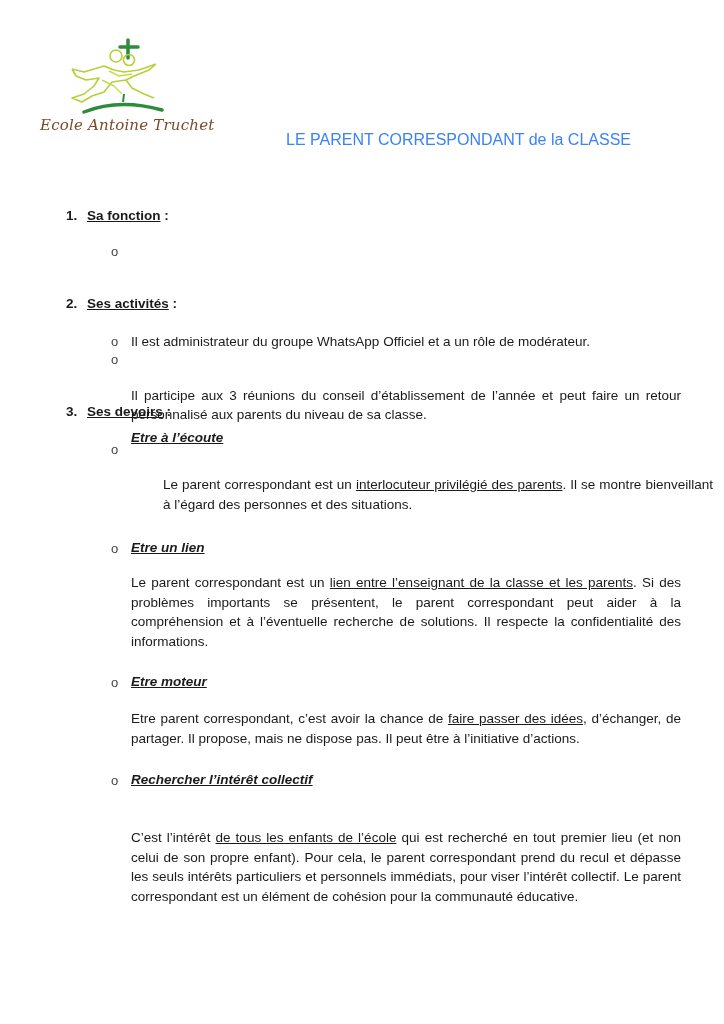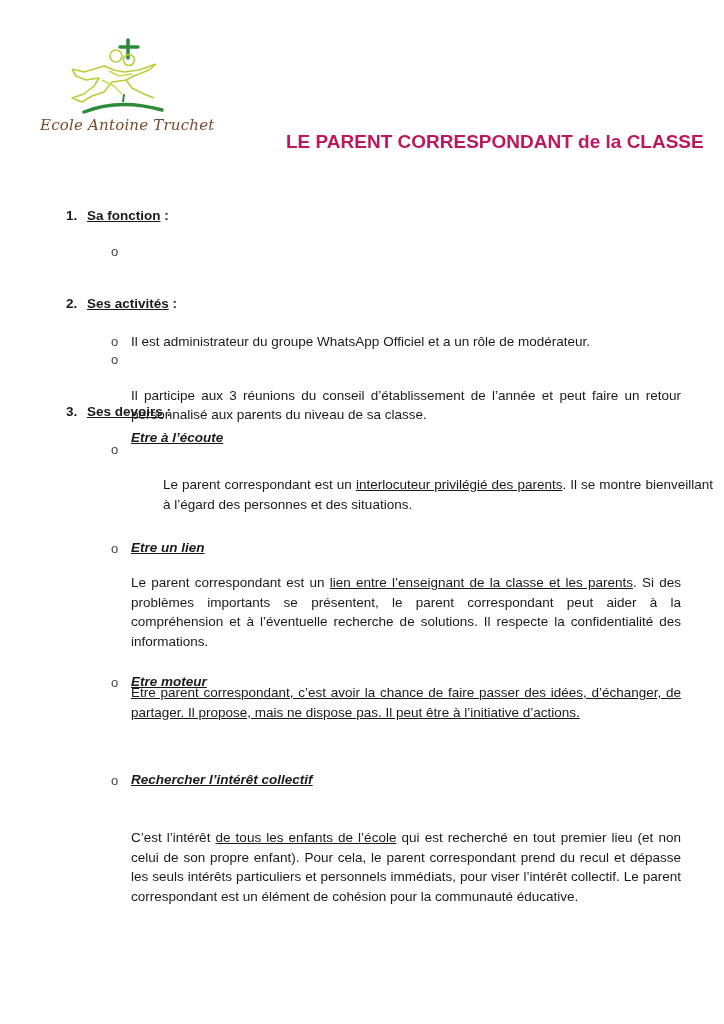--- a/index.html
+++ b/index.html
@@ -3,21 +3,21 @@
   <meta charset="utf-8">
   <style>
     html, body { margin: 0; padding: 0; background: #ffffff; }
     body { width: 724px; height: 1024px; position: relative; overflow: hidden;
            font-family: "Liberation Sans", "DejaVu Sans", sans-serif; color: #1a1a1a; }
     .page { position: absolute; left: 0; top: 0; width: 724px; height: 1000px; }
     .logo { position: absolute; left: 40px; top: 36px; width: 150px; height: 105px; }
     .logo svg { position: absolute; left: 24px; top: 0; }
     .logo-text { position: absolute; left: 0; top: 80px; font-family: "DejaVu Serif", serif;
                  font-style: italic; font-size: 15px; color: #7a4a2a; letter-spacing: 0.2px; white-space: nowrap; }
-    .title { position: absolute; left: 286px; top: 131px; font-size: 19px; font-weight: bold; color: #be185d; white-space: nowrap; }
+    .title { position: absolute; left: 286px; top: 131px; font-size: 16px; font-weight: normal; color: #3b82f6; white-space: nowrap; }
     .sec { position: absolute; left: 66px; font-size: 13.5px; font-weight: bold; white-space: nowrap; }
     .sec .num { display: inline-block; width: 21px; }
     .sec .lbl { text-decoration: underline; }
     .bullet { position: absolute; left: 111px; font-size: 13px; color: #444; }
     .item { position: absolute; left: 131px; width: 550px; font-size: 13.5px; line-height: 19px; text-align: justify; }
     .sub { position: absolute; left: 131px; font-size: 13.5px; font-weight: bold; font-style: italic; text-decoration: underline; white-space: nowrap; }
     .para { position: absolute; left: 131px; width: 550px; font-size: 13.5px; line-height: 19.5px; text-align: justify; }
     .u { text-decoration: underline; }
   </style>
 </head>
@@ -69,21 +69,21 @@
   </div>
 
   <div class="bullet" style="top:541px;">o</div>
   <div class="sub" style="top:540px;">Etre un lien</div>
   <div class="para" style="top:573px;">
     <span>Le parent correspondant est un </span><span class="u">lien entre l’enseignant de la classe et les parents</span><span>. Si des problèmes importants se présentent, le parent correspondant peut aider à la compréhension et à l’éventuelle recherche de solutions. Il respecte la confidentialité des informations.</span>
   </div>
 
   <div class="bullet" style="top:675px;">o</div>
   <div class="sub" style="top:674px;">Etre moteur</div>
-  <div class="para" style="top:683px;text-decoration:underline;">
+  <div class="para" style="top:709px;">
     <span>Etre parent correspondant, c’est avoir la chance de </span><span class="u">faire passer des idées</span><span>, d’échanger, de partager. Il propose, mais ne dispose pas. Il peut être à l’initiative d’actions.</span>
   </div>
 
   <div class="bullet" style="top:773px;">o</div>
   <div class="sub" style="top:772px;">Rechercher l’intérêt collectif</div>
   <div class="para" style="top:828px;">
     <span>C’est l’intérêt </span><span class="u">de tous les enfants de l’école</span><span> qui est recherché en tout premier lieu (et non celui de son propre enfant). Pour cela, le parent correspondant prend du recul et dépasse les seuls intérêts particuliers et personnels immédiats, pour viser l’intérêt collectif. Le parent correspondant est un élément de cohésion pour la communauté éducative.</span>
   </div>
 
 </div>

